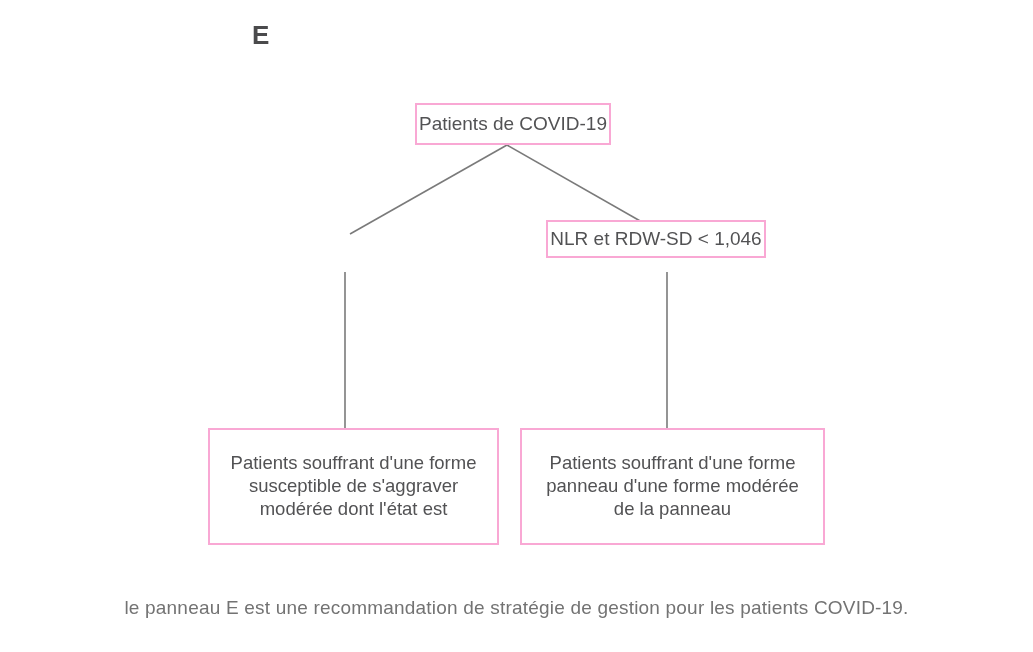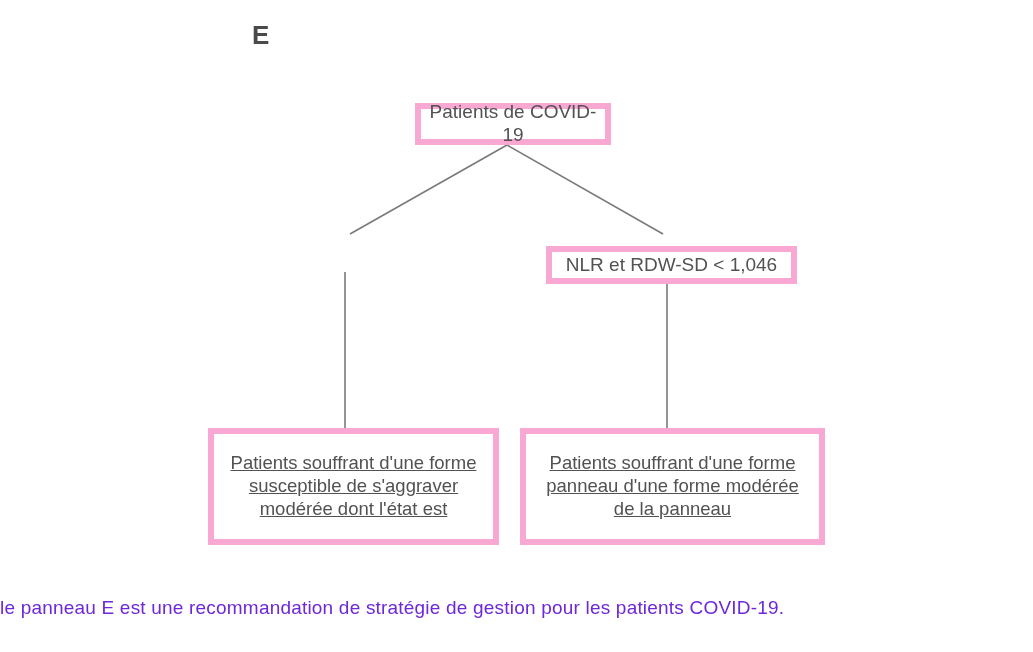--- a/index.html
+++ b/index.html
@@ -26,70 +26,70 @@
   .connectors {
     position: absolute;
     left: 0;
     top: 0;
     width: 1033px;
     height: 652px;
   }
   .node {
     position: absolute;
     box-sizing: border-box;
-    border: 6px solid #f9a8d4;
+    border: 2px solid #f9a8d4;
     background: #ffffff;
     color: #525254;
     display: flex;
     align-items: center;
     justify-content: center;
     text-align: center;
     font-size: 19px;
     line-height: 1.2;
   }
   .node-root {
     left: 415px; top: 103px;
     width: 196px; height: 42px;
   }
   .node-mid-left {
     left: 236px; top: 234px;
     width: 238px; height: 38px;
   }
   .node-mid-right {
-    left: 546px; top: 246px;
-    width: 251px; height: 38px;
+    left: 546px; top: 220px;
+    width: 220px; height: 38px;
   }
   .node-bottom {
     top: 428px;
     height: 117px;
     font-size: 18.5px;
     line-height: 1.23;
     flex-direction: column;
-    text-decoration: underline;
   }
   .node-bottom-left {
     left: 208px;
     width: 291px;
   }
   .node-bottom-right {
     left: 520px;
     width: 305px;
   }
   .node-bottom span {
     display: block;
     white-space: nowrap;
   }
   .caption {
     position: absolute;
     left: 0;
     top: 597px;
     width: 1033px;
+    text-align: center;
     font-size: 19px;
     letter-spacing: 0.2px;
-    color: #6d28d9;
+    color: #737373;
   }
 </style>
 </head>
 <body>
 
 <div class="canvas">
 
   <div class="panel-label">E</div>
 
   <svg class="connectors" viewBox="0 0 1033 652" xmlns="http://www.w3.org/2000/svg">

